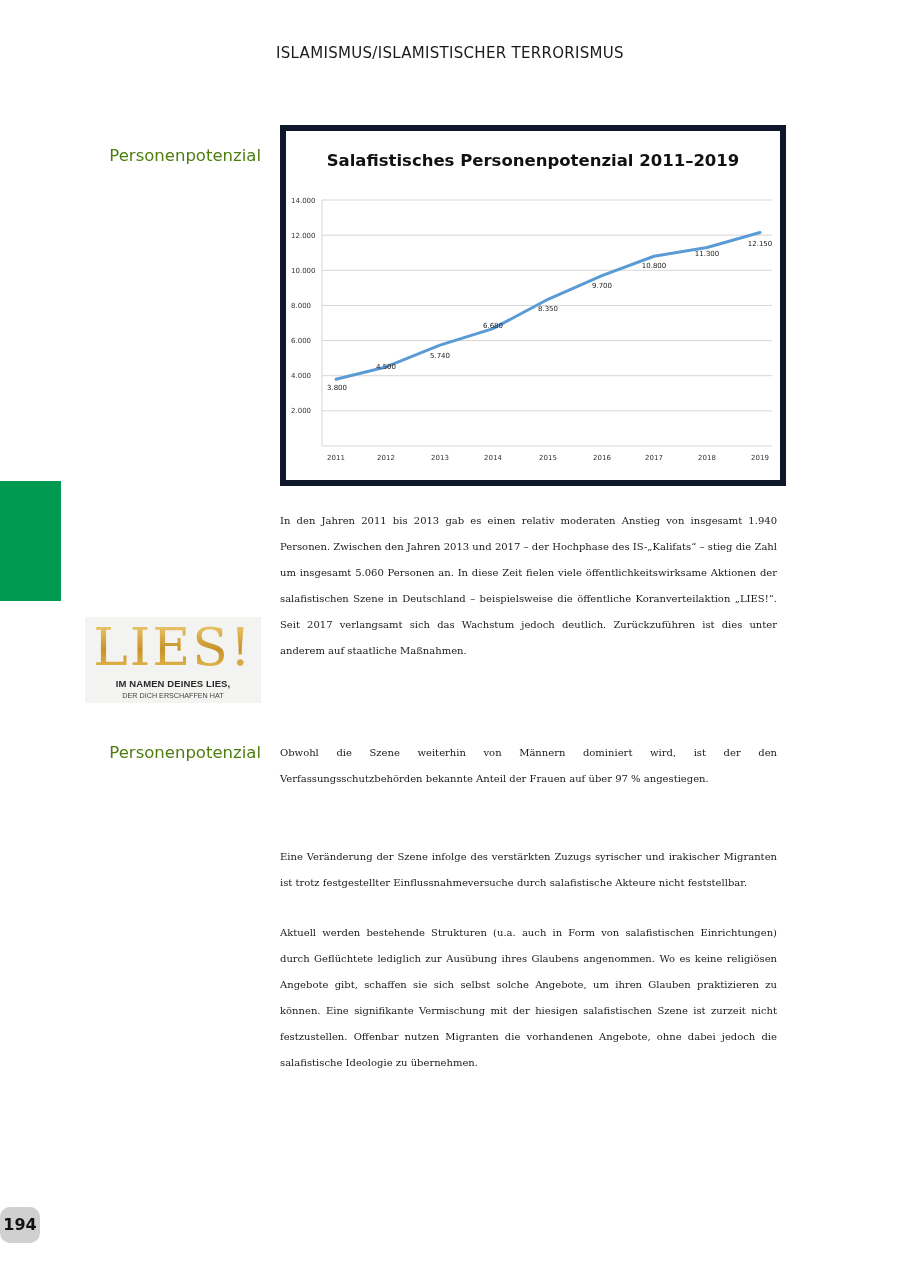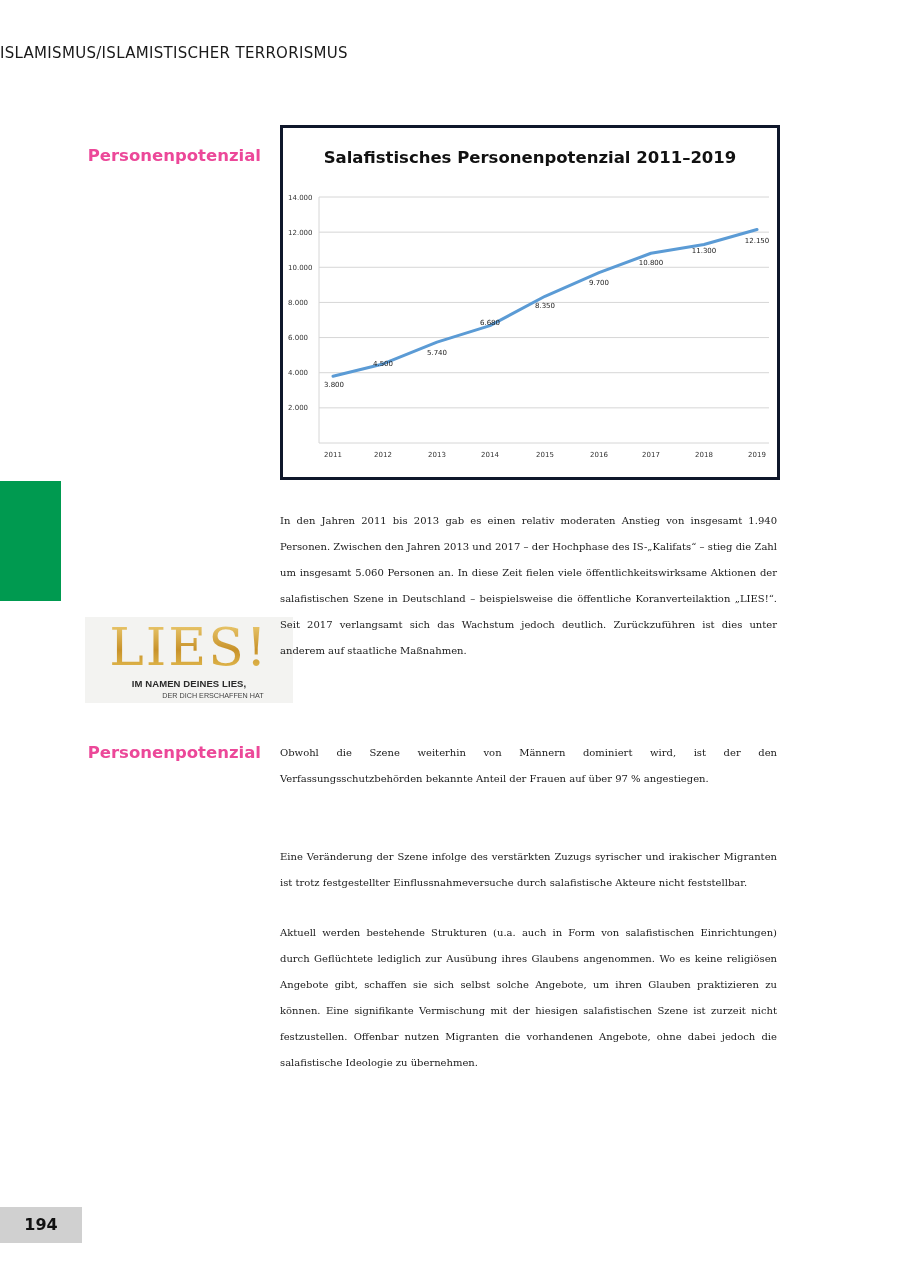--- a/index.html
+++ b/index.html
@@ -1,63 +1,63 @@
 <!DOCTYPE html>
 <html><head>
   <meta charset="utf-8">
   <style>
     html, body { margin: 0; padding: 0; background: #ffffff; }
     body { width: 900px; height: 1276px; position: relative; overflow: hidden; color: #1a1a1a; }
     .running-head {
-      position: absolute; top: 44px; left: 0; width: 900px; text-align: left;
+      position: absolute; top: 44px; left: 0; width: 900px; text-align: center;
       font-family: "DejaVu Sans", sans-serif; font-size: 15px; letter-spacing: 0.3px; color: #1a1a1a;
     }
     .margin-head {
       position: absolute; left: 60px; width: 201px; text-align: right;
-      font-family: "DejaVu Sans", sans-serif; font-weight: bold; font-size: 16.5px; line-height: 26px; color: #ec4899;
+      font-family: "DejaVu Sans", sans-serif; font-weight: normal; font-size: 16.5px; line-height: 26px; color: #4d7c0f;
     }
     .chart-box {
       position: absolute; left: 280px; top: 125px; width: 494px; height: 349px;
-      border: 3px solid #0f172a; background: #fff;
+      border: 6px solid #0f172a; background: #fff;
     }
     .chart-title {
       position: absolute; left: 0; top: 20px; width: 100%; text-align: center;
       font-family: "DejaVu Sans", sans-serif; font-weight: bold; font-size: 16.5px; color: #111;
     }
     .chart-svg { position: absolute; left: 0; top: 0; }
     .side-tab {
       position: absolute; left: 0; top: 481px; width: 61px; height: 120px; background: #009a50;
     }
     .lies-img {
-      position: absolute; left: 85px; top: 617px; width: 208px; height: 86px; background: #f3f3f1;
+      position: absolute; left: 85px; top: 617px; width: 176px; height: 86px; background: #f3f3f1;
     }
     .lies-word {
       position: absolute; left: 0; top: 2px; width: 100%; text-align: center;
       font-family: "DejaVu Serif", serif; font-size: 52px; line-height: 56px; letter-spacing: 2px;
       color: #d4a83a;
       background: linear-gradient(180deg, #f0d27a 0%, #c8922a 55%, #e8c45a 100%);
       -webkit-background-clip: text; background-clip: text; -webkit-text-fill-color: transparent;
     }
     .lies-sub1 {
       position: absolute; left: 0; top: 61px; width: 100%; text-align: center;
       font-family: "Liberation Sans", sans-serif; font-weight: bold; font-size: 9.5px; color: #2a2a2a; letter-spacing: 0.1px;
     }
     .lies-sub2 {
       position: absolute; left: 0; top: 74px; width: 100%; text-align: center;
-      font-family: "Liberation Sans", sans-serif; font-size: 7.2px; color: #444; padding-left: 24px;
+      font-family: "Liberation Sans", sans-serif; font-size: 7.2px; color: #444;
     }
     .body-text {
       position: absolute; left: 280px; width: 497px;
       font-family: "DejaVu Serif", serif; font-size: 10px; line-height: 26px; color: #1a1a1a;
       text-align: justify; hyphens: manual;
     }
     .body-text p { margin: 0; }
     .page-num-box {
-      position: absolute; left: 0; top: 1207px; width: 82px; height: 36px; background: #d0d0d0;
-      font-family: "DejaVu Sans", sans-serif; font-weight: bold; font-size: 16px; line-height: 36px; text-align: center; color: #111;
+      position: absolute; left: 0; top: 1207px; width: 40px; height: 36px; background: #d0d0d0;
+      font-family: "DejaVu Sans", sans-serif; font-weight: bold; font-size: 16px; line-height: 36px; text-align: center; color: #111; border-radius: 10px;
     }
     .axis-label { font-family: "DejaVu Sans", sans-serif; font-size: 7px; fill: #333; }
     .data-label { font-family: "DejaVu Sans", sans-serif; font-size: 7px; fill: #222; }
   </style>
 </head>
 <body>
 
 <div class="running-head">ISLAMISMUS/ISLAMISTISCHER TERRORISMUS</div>
 
 <div class="margin-head" style="top:143px;">Personenpotenzial</div>

